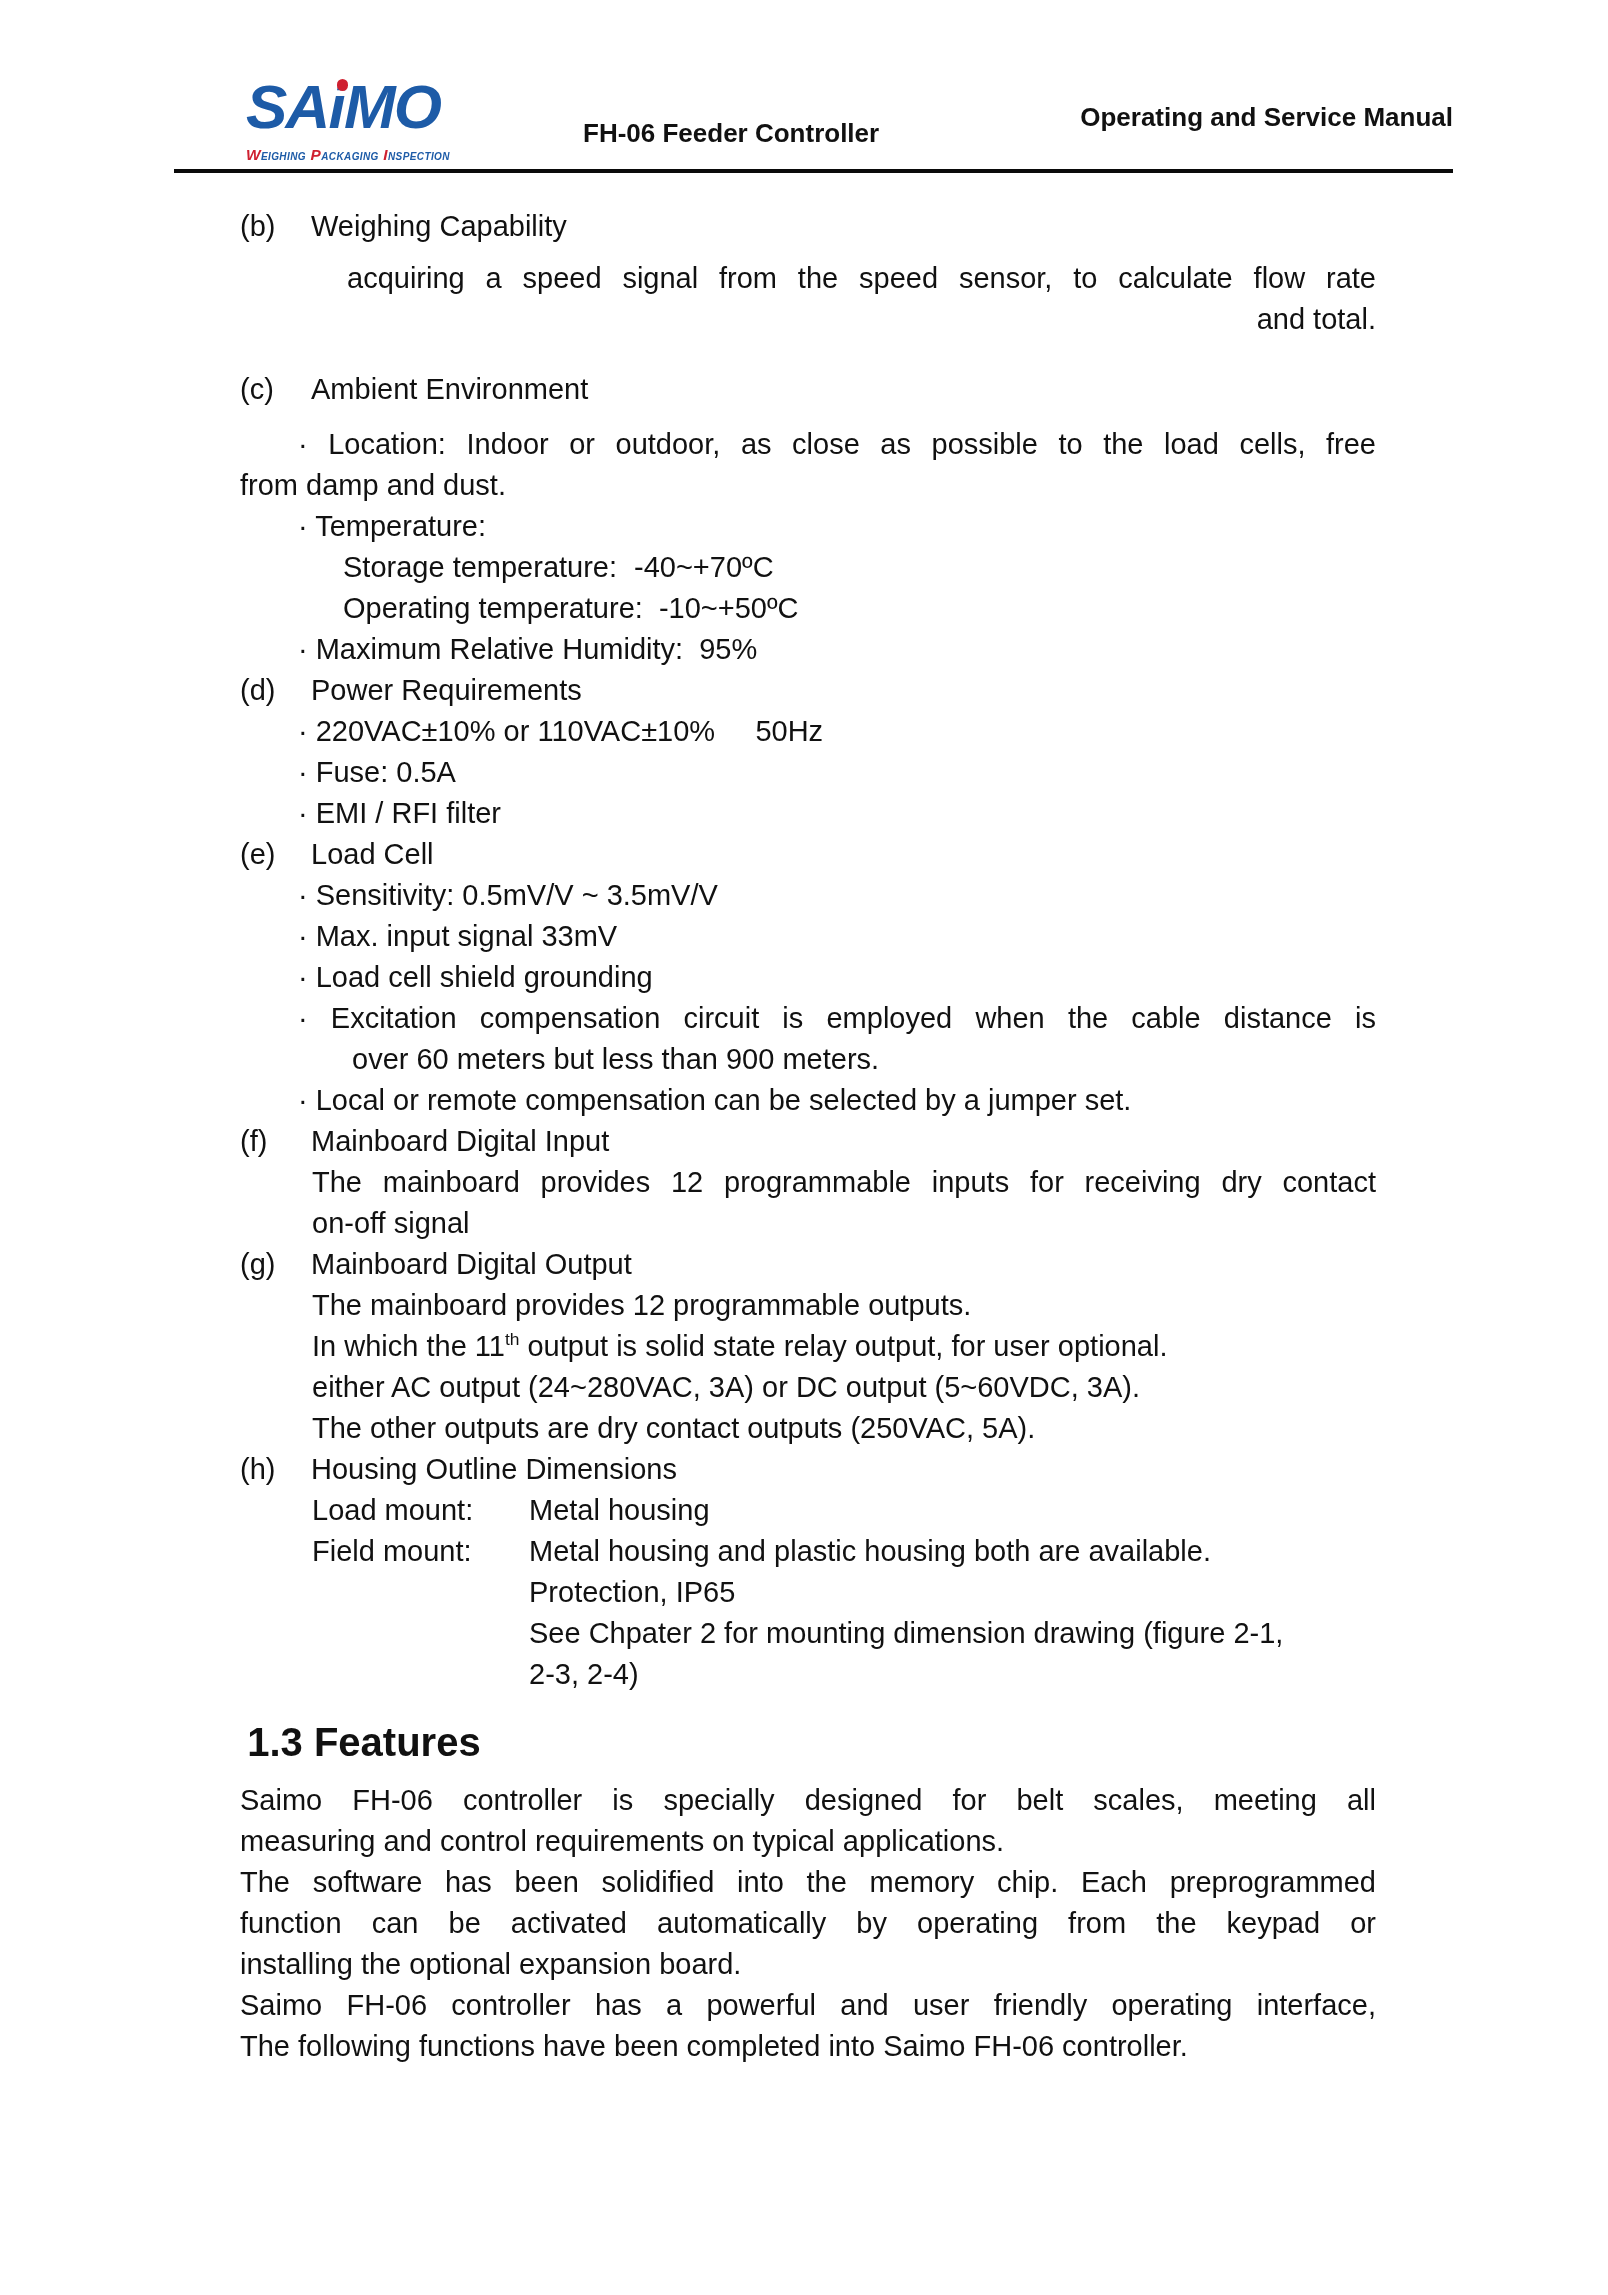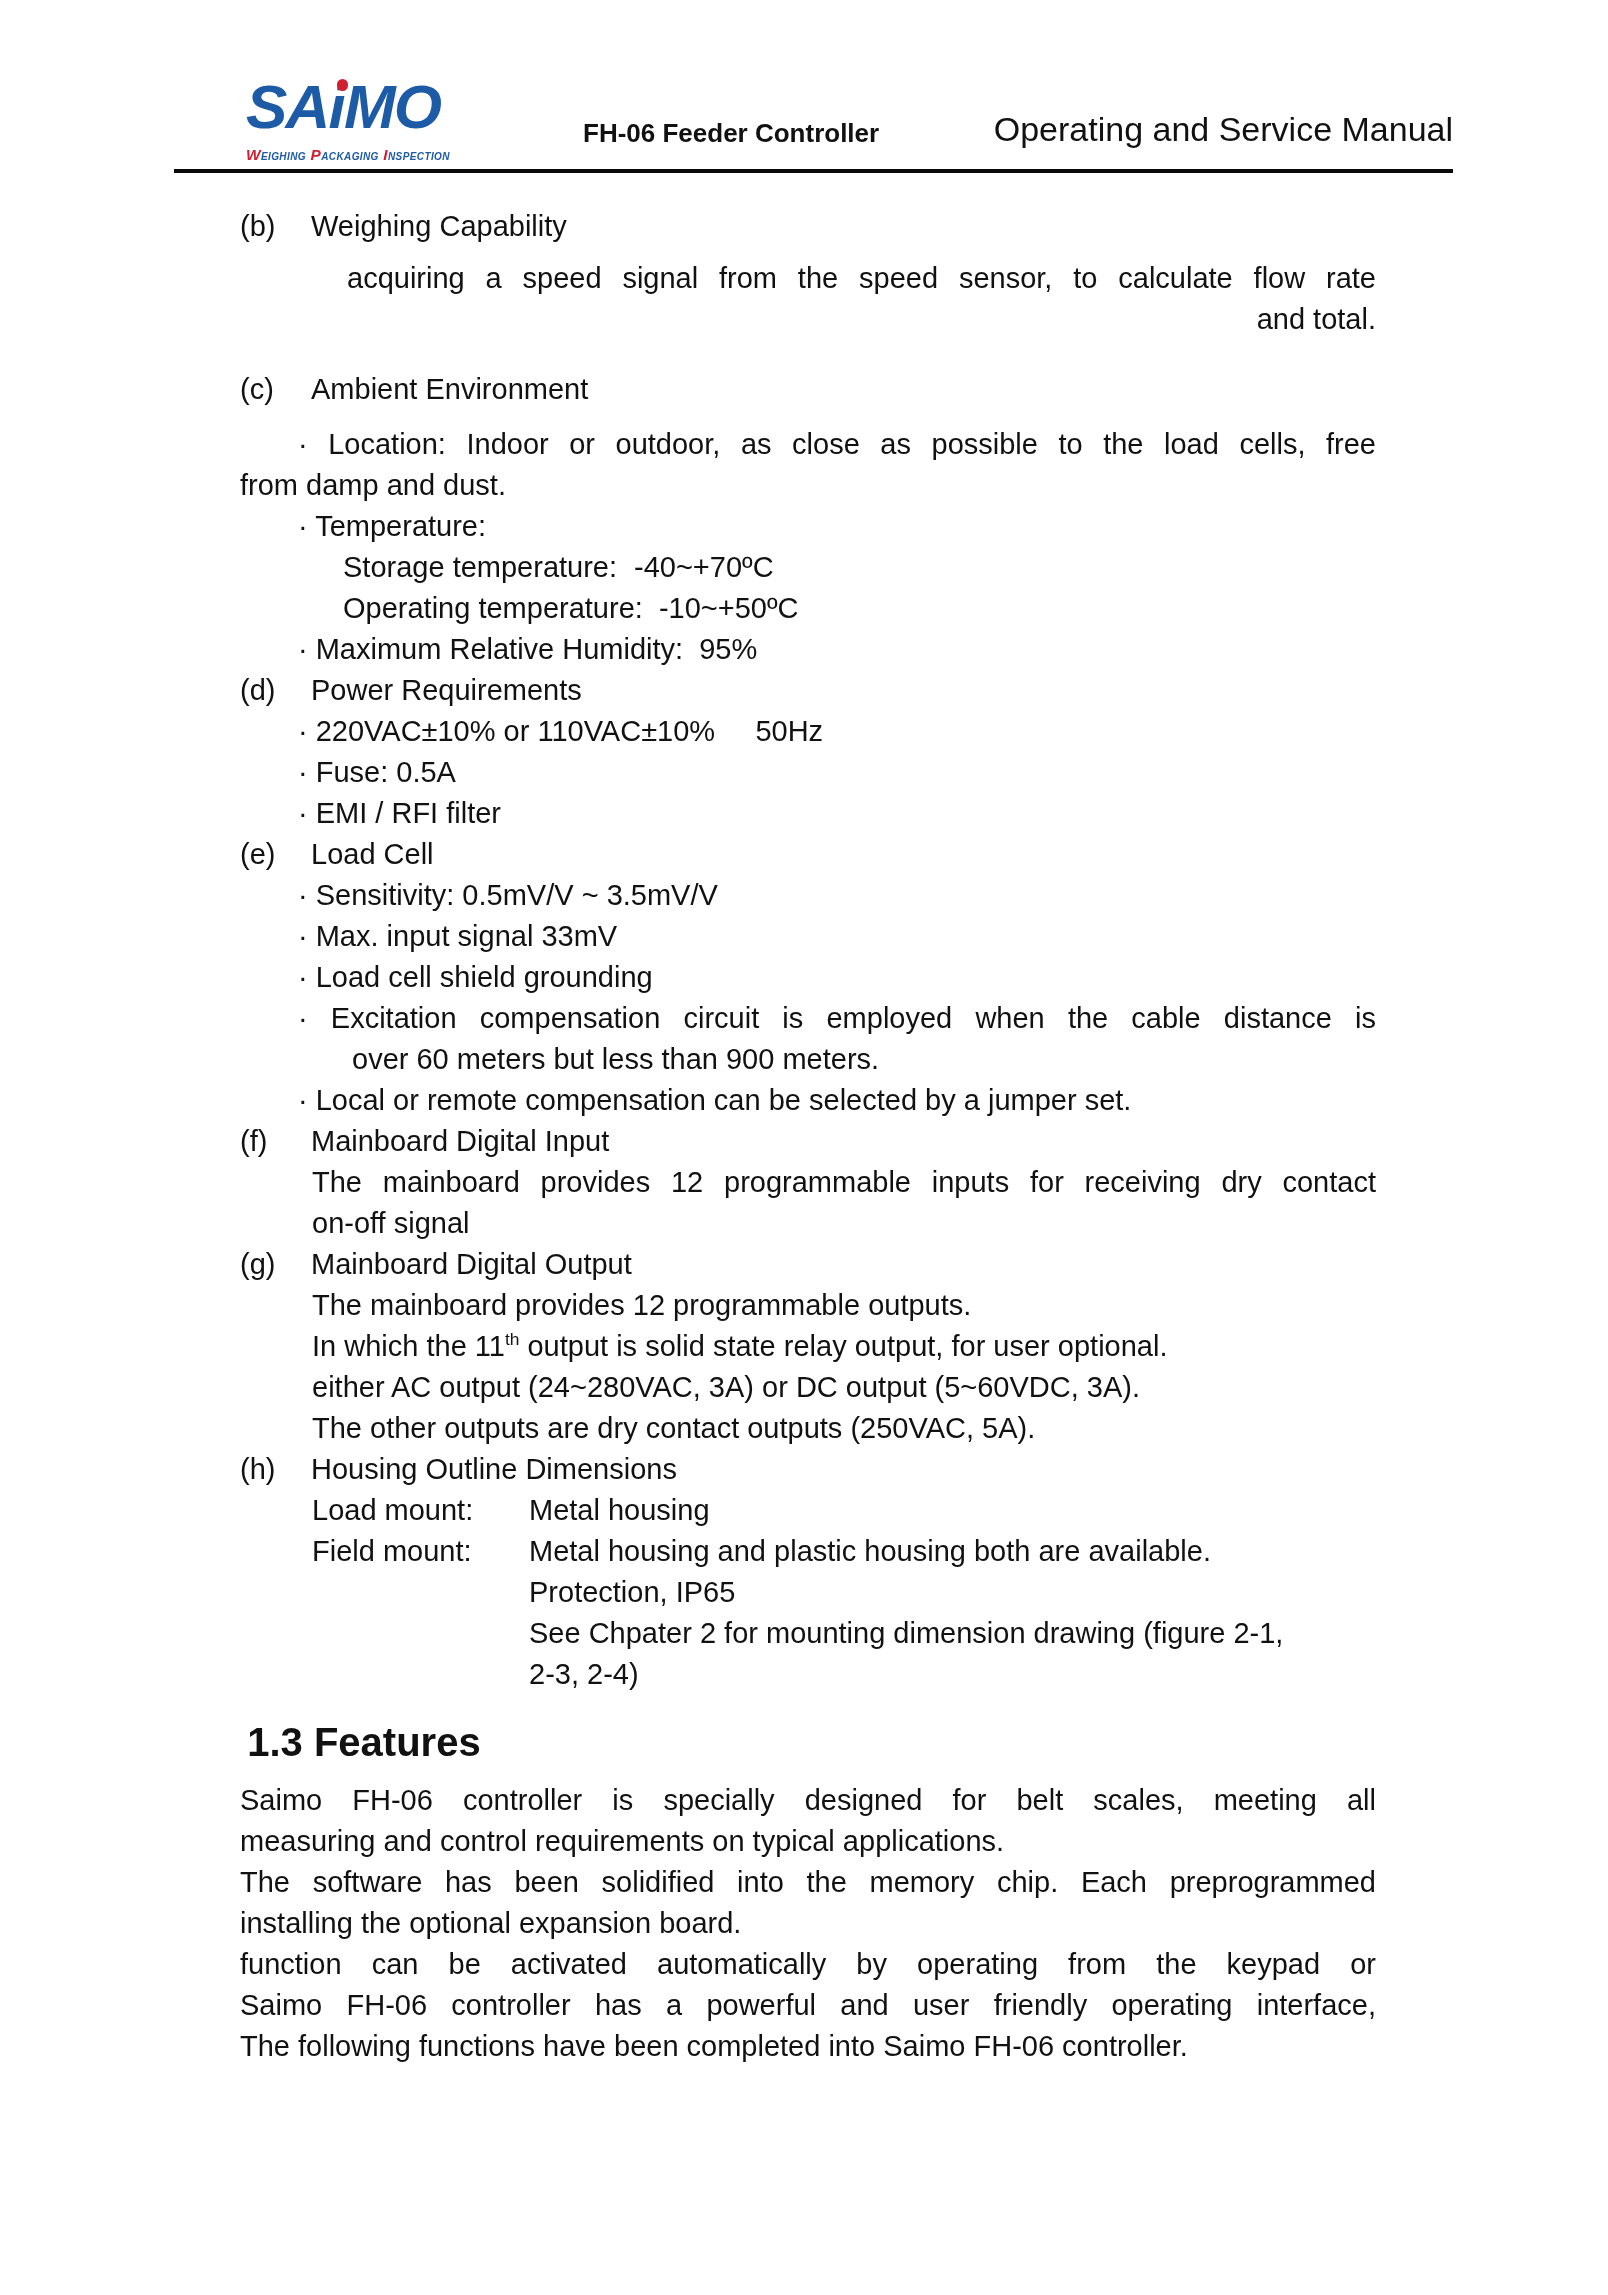--- a/index.html
+++ b/index.html
@@ -30,21 +30,21 @@
     position:absolute;top:0.9px;left:8.1px;width:11.8px;height:11.8px;
     border-radius:50%;background:var(--red);
   }
   .tagline{
     margin-top:11px;color:var(--blue);font-weight:bold;font-style:italic;
     font-size:10px;letter-spacing:0.4px;white-space:nowrap;
   }
   .tagline .word{margin-right:4.5px;}
   .tagline .lead{color:var(--red);font-size:15.4px;}
   .doc-title{font-weight:bold;font-size:26px;margin-left:49px;padding-bottom:20px;white-space:nowrap;}
-  .manual-title{font-weight:normal;font-size:34px;margin-left:auto;padding-bottom:20px;white-space:nowrap;}
+  .manual-title{font-weight:bold;font-size:26px;margin-left:auto;padding-bottom:36px;white-space:nowrap;}
   
   .content{margin:33px 220px 0 240px;font-size:29px;line-height:41px;}
   .sec-head{display:flex;}
   .sec-label{width:71px;flex:none;}
   .line{white-space:pre-wrap;}
   .just{white-space:normal;text-align:justify;text-align-last:justify;}
   .ind-b{padding-left:58px;}
   .ind-h1{padding-left:107px;text-align:right;}
   .ind-h2{padding-left:112px;}
   .ind-t{padding-left:72px;}
@@ -170,21 +170,21 @@
         <span class="hlabel"></span>
         <span class="hval">2-3, 2-4)</span>
       </div>
     </section>
 
     <section>
       <h2 class="feat-h">1.3 Features</h2>
       <div class="line just">Saimo FH-06 controller is specially designed for belt scales, meeting all</div>
       <div class="line">measuring and control requirements on typical applications.</div>
       <div class="line just">The software has been solidified into the memory chip. Each preprogrammed</div>
+      <div class="line just">function can be activated automatically by operating from the keypad or</div>
       <div class="line">installing the optional expansion board.</div>
-      <div class="line just">function can be activated automatically by operating from the keypad or</div>
       <div class="line just">Saimo FH-06 controller has a powerful and user friendly operating interface,</div>
       <div class="line">The following functions have been completed into Saimo FH-06 controller.</div>
     </section>
 
   </main>
 </div>
 
 
 </body></html>

